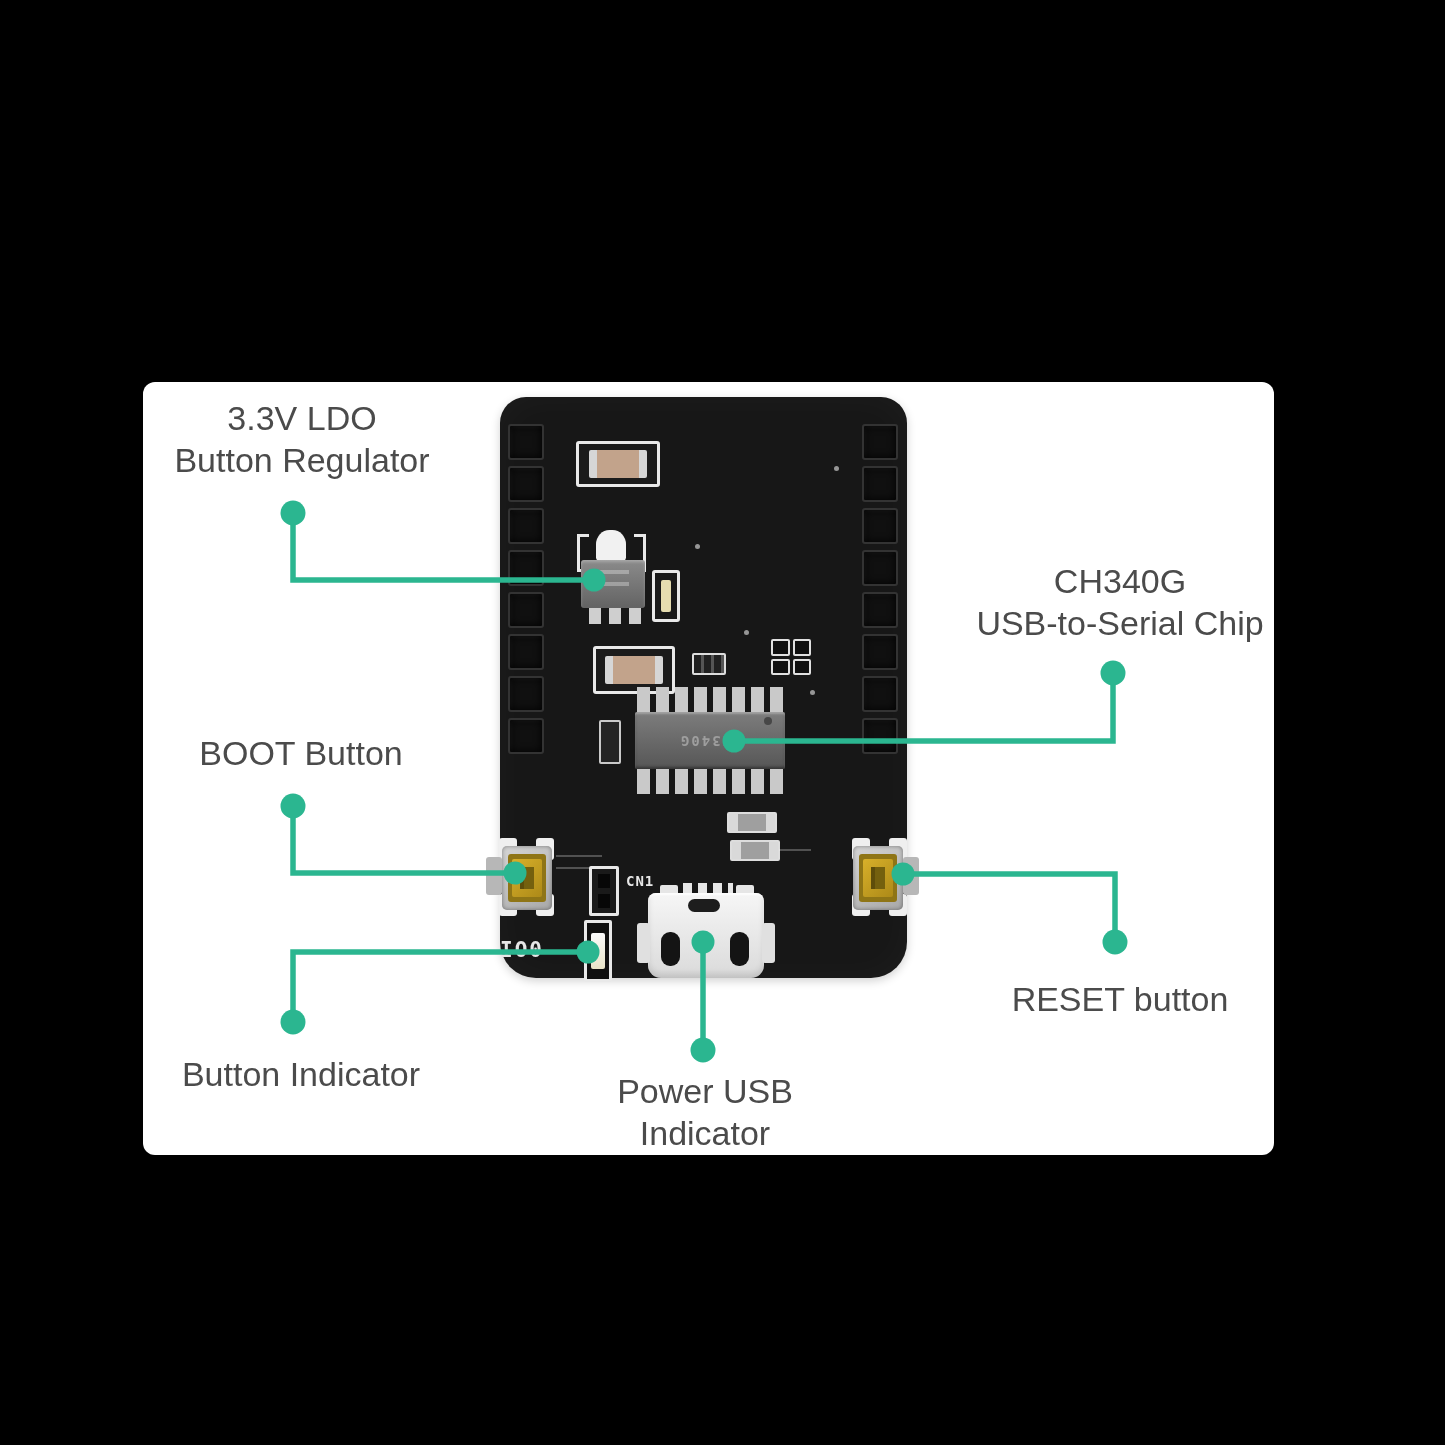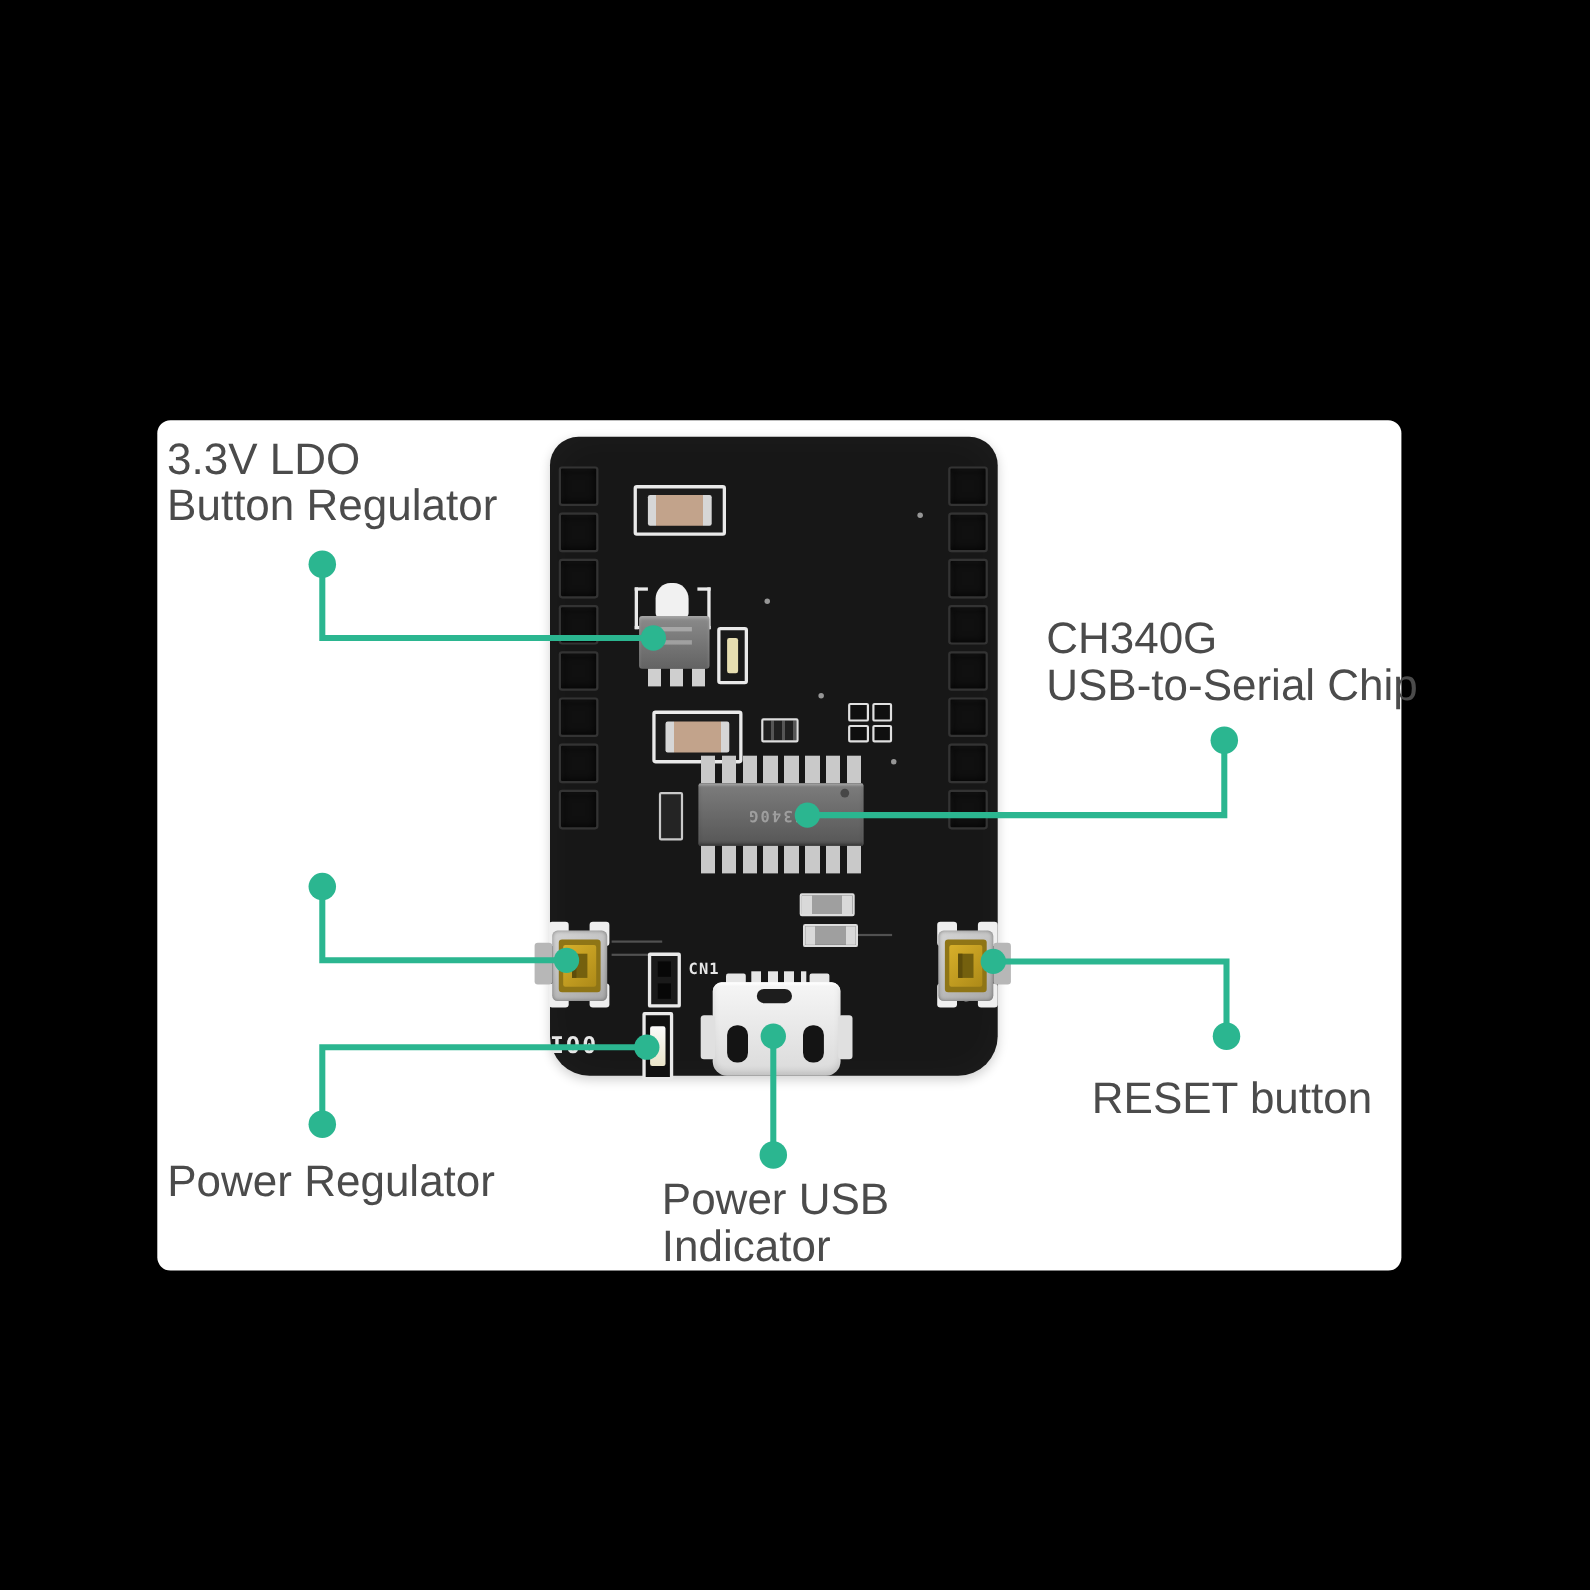--- a/index.html
+++ b/index.html
@@ -86,22 +86,22 @@
   .usb-tab-small{width:18px;height:11px;background:#e6e6e6;border-radius:2px 2px 0 0}
   .usb-body{left:648px;top:893px;width:116px;height:85px;border-radius:8px 8px 13px 13px;
     background:linear-gradient(180deg,#f6f6f6,#dadada);box-shadow:inset 0 -4px 6px rgba(0,0,0,.12), inset 0 2px 2px #fff}
   .usb-shield{left:688px;top:899px;width:32px;height:13px;background:#1d1d1d;border-radius:7px}
   .usb-slot{width:19px;height:34px;background:#141414;border-radius:9px}
   .usb-side-tab{width:13px;height:40px;background:#e0e0e0;border-radius:3px}
   
   .trace{height:2px;background:rgba(255,255,255,.25)}
   .speck{width:5px;height:5px;border-radius:50%;background:rgba(255,255,255,.55)}
   
-  .callout-label{transform:translateX(-50%);text-align:left;color:var(--label-text);
-    font-size:40px;line-height:42px;white-space:nowrap}
+  .callout-label{transform:translateX(-50%);text-align:center;color:var(--label-text);
+    font-size:34px;line-height:42px;white-space:nowrap}
   .callouts-svg{left:0;top:0;width:1445px;height:1445px;color:var(--accent);pointer-events:none}
 </style>
 </head>
 <body>
 
 <div class="canvas">
 
   <div class="abs card"></div>
 
   <div class="abs board"></div>
@@ -246,24 +246,27 @@
   </svg>
 
   <div class="abs callout-label" style="left:302px;top:397px">
     <div>3.3V LDO</div>
     <div>Button Regulator</div>
   </div>
   <div class="abs callout-label" style="left:1120px;top:560px">
     <div>CH340G</div>
     <div>USB-to-Serial Chip</div>
   </div>
+  <div class="abs callout-label" style="left:301px;top:732px">
+    <div>BOOT Button</div>
+  </div>
   <div class="abs callout-label" style="left:1120px;top:978px">
     <div>RESET button</div>
   </div>
   <div class="abs callout-label" style="left:301px;top:1053px">
-    <div>Power Regulator</div>
+    <div>Button Indicator</div>
   </div>
   <div class="abs callout-label" style="left:705px;top:1070px">
     <div>Power USB</div>
     <div>Indicator</div>
   </div>
 
 </div>
 
 </body></html>

